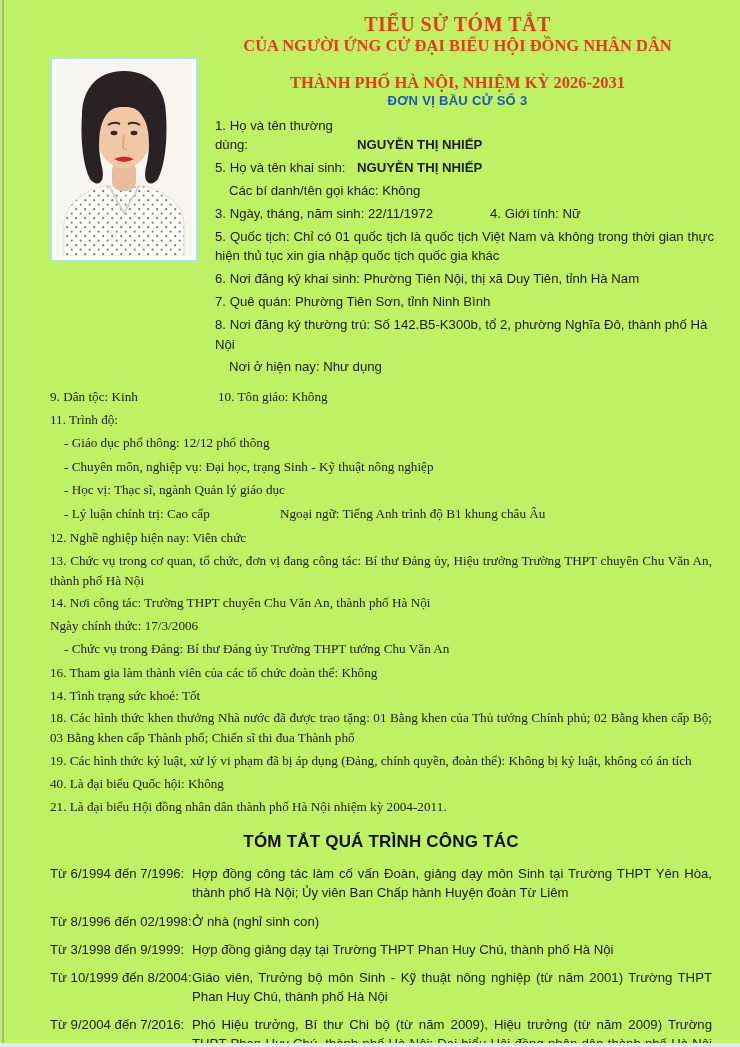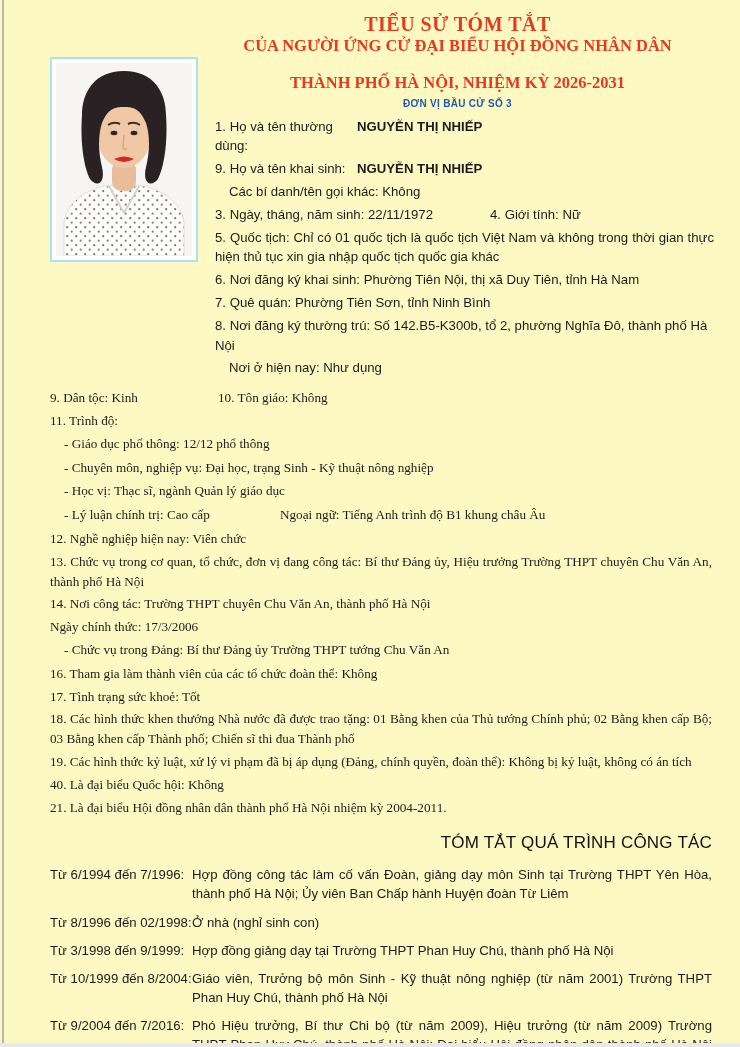--- a/index.html
+++ b/index.html
@@ -1,19 +1,19 @@
 <!DOCTYPE html>
 <html lang="vi"><head>
 <meta charset="utf-8">
 <style>
   html,body { margin:0; padding:0; background:#ffffff; }
   .page {
     position:relative;
     width:740px; height:1047px;
-    background:#fef9c3;
+    background:#bef264;
     font-family:"Liberation Sans", sans-serif;
     color:#1c1c1c;
     overflow:hidden;
     box-sizing:border-box;
   }
   .page-left-edge {
     position:absolute; left:2px; top:0; width:2px; height:100%;
     background:#9aa1a9; opacity:.75;
   }
   .page-bottom-edge {
@@ -24,52 +24,52 @@
   
   .header { margin:12px 20px 0 195px; text-align:center; }
   .h-red {
     font-family:"Liberation Serif", serif;
     font-weight:bold; color:#e63a1f; line-height:1.22;
   }
   .h-red.l1 { font-size:20px; letter-spacing:.5px; }
   .h-red.l2 { font-size:16.5px; }
   .h-red.l3 { font-size:16.5px;margin-top:16px; }
   .h-blue {
-    margin-top:5px; font-size:10px; font-weight:bold;
+    font-size:13px; font-weight:bold;
     color:#1e5bb0; letter-spacing:.3px;
   }
 
   
   .photo-frame {
     position:absolute; left:50px; top:57px;
     width:148px; height:205px;
     border:2px solid #a9e2f0; background:#ffffff;
     padding:4px; box-sizing:border-box;
   }
   .photo-frame svg { display:block; width:100%; height:100%; }
 
   
   .right-col { margin:8px 26px 0 215px; font-size:13.2px; line-height:1.5; }
   .main-col  { margin:10px 28px 0 50px;  font-size:13.2px; line-height:1.5;font-family:Liberation Serif, serif; }
 
   .item { margin-bottom:3px; }
   .item.justify { text-align:justify; }
   .indent { padding-left:14px; }
-  .kv { display:flex; }
+  .kv { display:flex;align-items:flex-end; }
   .kv .k { width:142px; flex-shrink:0; }
   .kv .v { font-weight:bold; }
   .pair { display:flex; }
   .pair .p1 { width:275px; flex-shrink:0; }
   .pair.narrow .p1 { width:168px; }
   .pair.mid .p1 { width:230px; }
   .subitem { padding-left:14px; margin-bottom:4px; }
 
   
   .section-title {
-    text-align:right; font-weight:normal; font-size:17px;
+    text-align:center; font-weight:bold; font-size:17px;
     margin:16px 28px 12px 50px; letter-spacing:.2px; color:#111;
   }
   .career { margin:0 28px 0 50px; font-size:13.2px; line-height:1.45; }
   .crow { display:flex; margin-bottom:9px; }
   .cper { width:142px; flex-shrink:0; }
   .cdesc { flex:1; text-align:justify; }
 </style>
 </head>
 <body>
 
@@ -120,21 +120,21 @@
     <div class="h-red l3">THÀNH PHỐ HÀ NỘI, NHIỆM KỲ 2026-2031</div>
     <div class="h-blue">ĐƠN VỊ BẦU CỬ SỐ 3</div>
   </div>
 
   <div class="right-col">
     <div class="item kv">
       <span class="k">1. Họ và tên thường dùng:</span>
       <span class="v">NGUYỄN THỊ NHIẾP</span>
     </div>
     <div class="item kv">
-      <span class="k">9. Họ và tên khai sinh:</span>
+      <span class="k">5. Họ và tên khai sinh:</span>
       <span class="v">NGUYỄN THỊ NHIẾP</span>
     </div>
     <div class="item indent">Các bí danh/tên gọi khác: Không</div>
     <div class="item pair">
       <span class="p1">3. Ngày, tháng, năm sinh: 22/11/1972</span>
       <span>4. Giới tính: Nữ</span>
     </div>
     <div class="item justify">5. Quốc tịch: Chỉ có 01 quốc tịch là quốc tịch Việt Nam và không trong thời gian thực hiện thủ tục xin gia nhập quốc tịch quốc gia khác</div>
     <div class="item">6. Nơi đăng ký khai sinh: Phường Tiên Nội, thị xã Duy Tiên, tỉnh Hà Nam</div>
     <div class="item">7. Quê quán: Phường Tiên Sơn, tỉnh Ninh Bình</div>
@@ -156,21 +156,21 @@
       <span>Ngoại ngữ: Tiếng Anh trình độ B1 khung châu Âu</span>
     </div>
     <div class="item">12. Nghề nghiệp hiện nay: Viên chức</div>
     <div class="item justify">13. Chức vụ trong cơ quan, tổ chức, đơn vị đang công tác: Bí thư Đảng ủy, Hiệu trưởng Trường THPT chuyên Chu Văn An, thành phố Hà Nội</div>
     <div class="item">14. Nơi công tác: Trường THPT chuyên Chu Văn An, thành phố Hà Nội</div>
     <div class="item pair mid">
       <span>Ngày chính thức: 17/3/2006</span>
     </div>
     <div class="subitem">- Chức vụ trong Đảng: Bí thư Đảng ủy Trường THPT tướng Chu Văn An</div>
     <div class="item">16. Tham gia làm thành viên của các tổ chức đoàn thể: Không</div>
-    <div class="item">17. Tình trạng sức khoẻ: Tốt</div>
+    <div class="item">14. Tình trạng sức khoẻ: Tốt</div>
     <div class="item justify">18. Các hình thức khen thưởng Nhà nước đã được trao tặng: 01 Bằng khen của Thủ tướng Chính phủ; 02 Bằng khen cấp Bộ; 03 Bằng khen cấp Thành phố; Chiến sĩ thi đua Thành phố</div>
     <div class="item">19. Các hình thức kỷ luật, xử lý vi phạm đã bị áp dụng (Đảng, chính quyền, đoàn thể): Không bị kỷ luật, không có án tích</div>
     <div class="item">40. Là đại biểu Quốc hội: Không</div>
     <div class="item">21. Là đại biểu Hội đồng nhân dân thành phố Hà Nội nhiệm kỳ 2004-2011.</div>
   </div>
 
   <div class="section-title">TÓM TẮT QUÁ TRÌNH CÔNG TÁC</div>
   <div class="career">
     <div class="crow">
       <span class="cper">Từ 6/1994 đến 7/1996:</span>

